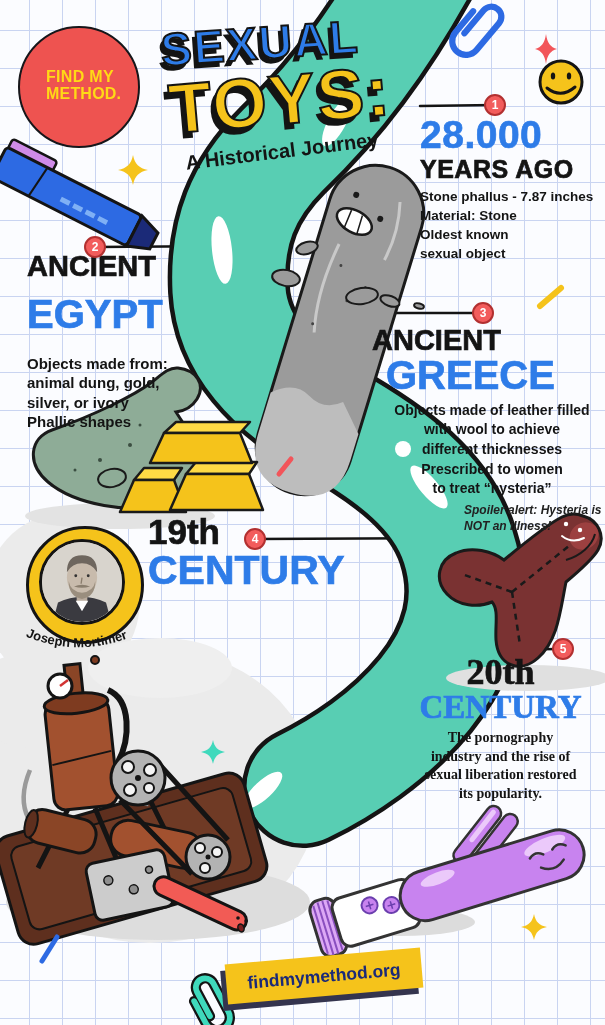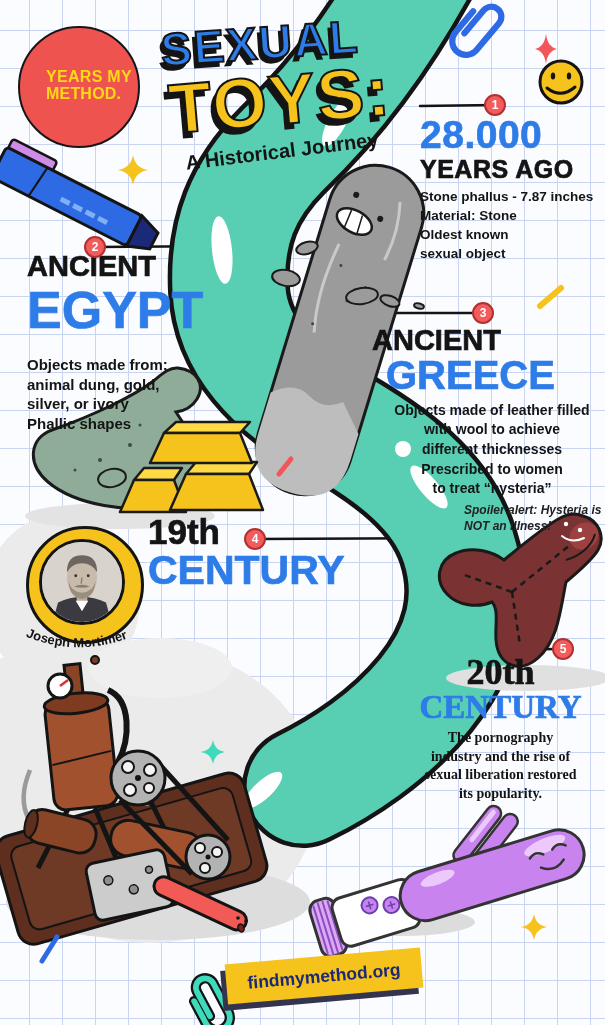--- a/index.html
+++ b/index.html
@@ -30,21 +30,21 @@
   .sec{z-index:5;color:#141414;}
   .hb{font-weight:bold;color:#141414;line-height:1.0;}
   .ha{font-weight:bold;color:#2E7CE8;line-height:0.97;}
   .body{font-weight:bold;white-space:pre;margin-top:6px;}
   #s1{left:420px;top:116px;width:190px;}
   #s1 .ha{font-size:39px;letter-spacing:.5px;}
   #s1 .hb{font-size:25px;margin-top:3px;letter-spacing:.5px;}
   #s1 .body{font-size:13.5px;line-height:1.4;}
   #s2{left:27px;top:252px;width:190px;}
   #s2 .hb{font-size:29px;}
-  #s2 .ha{font-size:52px;margin-top:4px;}
+  #s2 .ha{font-size:40px;margin-top:14px;}
   #s2 .body{font-size:15px;line-height:1.3;margin-top:20px;}
   #s3{left:372px;top:326px;width:240px;}
   #s3 .hb{font-size:29px;}
   #s3 .ha{font-size:40px;margin-left:14px;margin-top:1px;}
   #s3 .body{font-size:14px;line-height:1.4;text-align:center;margin-top:6px;}
   #s3 .note{font-size:12px;font-style:italic;font-weight:bold;margin-left:92px;margin-top:3px;
     line-height:1.35;white-space:pre;color:#222;}
   #s4{left:148px;top:514px;width:255px;}
   #s4 .hb{font-size:35px;}
   #s4 .ha{font-size:41px;margin-top:2px;}
@@ -276,21 +276,21 @@
       <path transform="translate(213,752) scale(12)" fill="#3FD9BC" d="M0 -1 C0.12 -0.4 0.4 -0.12 1 0 C0.4 0.12 0.12 0.4 0 1 C-0.12 0.4 -0.4 0.12 -1 0 C-0.4 -0.12 -0.12 -0.4 0 -1 Z"></path>
       <path transform="translate(534,927) scale(13)" fill="#F5C31B" d="M0 -1 C0.12 -0.4 0.4 -0.12 1 0 C0.4 0.12 0.12 0.4 0 1 C-0.12 0.4 -0.4 0.12 -1 0 C-0.4 -0.12 -0.12 -0.4 0 -1 Z"></path>
       <line x1="540" y1="306" x2="561" y2="288" stroke="#F5C31B" stroke-width="6" stroke-linecap="round"></line>
       <line x1="279" y1="474" x2="291" y2="459" stroke="#F2555A" stroke-width="5" stroke-linecap="round"></line>
       <line x1="42" y1="961" x2="57" y2="937" stroke="#2D6AE3" stroke-width="5" stroke-linecap="round"></line>
     </g>
   </svg>
 
   <div id="logo" class="abs">
     <div class="txt">
-      <div class="l1">YEARS MY</div>
+      <div class="l1">FIND MY</div>
       <div class="l2">METHOD.</div>
     </div>
   </div>
 
   <div id="t1" class="abs ttl">SEXUAL</div>
   <div id="t2" class="abs ttl">TOYS:</div>
   <div id="t3" class="abs ttl">A Historical Journey</div>
 
   <div id="s1" class="abs sec">
     <div class="ha fat">28.000</div>

